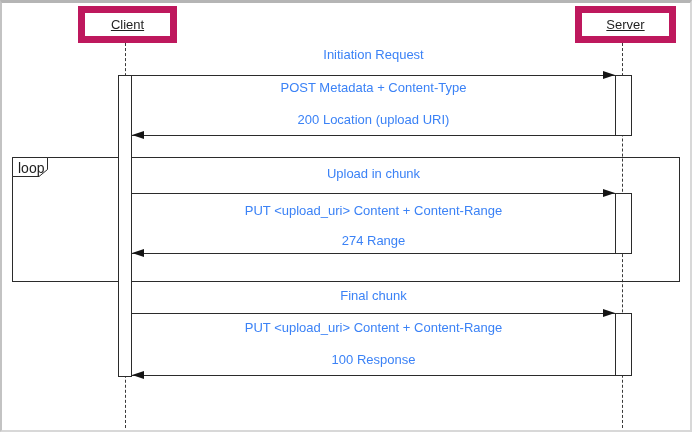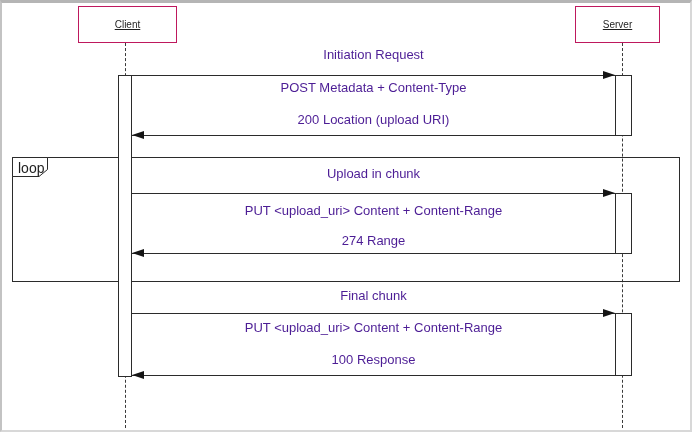--- a/index.html
+++ b/index.html
@@ -17,24 +17,24 @@
     position: absolute; inset: 0;
     border-top: 3px solid #b5b5b5;
     border-left: 2px solid #c3c3c3;
     border-right: 2px solid #d8d8d8;
     border-bottom: 2px solid #d8d8d8;
     pointer-events: none;
     z-index: 10;
   }
   .actor-box {
     position: absolute;
-    border: 1px solid #be185d;
+    border: 7px solid #be185d;
     background: #ffffff;
     display: flex; align-items: center; justify-content: center;
-    font-size: 10px;
+    font-size: 13px;
     z-index: 4;
   }
   .actor-box span { text-decoration: underline; }
   .lifeline {
     position: absolute;
     width: 0;
     border-left: 1px dashed #3a3a3a;
     z-index: 1;
   }
   .activation {
@@ -82,21 +82,21 @@
     border-right: 12px solid #151515;
     z-index: 5;
   }
   .msg-label {
     position: absolute;
     left: 132px;
     width: 483px;
     text-align: center;
     font-size: 13px;
     line-height: 15px;
-    color: #4c1d95;
+    color: #3b82f6;
     z-index: 5;
     white-space: nowrap;
   }
 </style>
 </head>
 <body>
 
 <div class="canvas">
   <div class="outer-border"></div>
 
@@ -106,21 +106,21 @@
   <div class="loop-frame" style="left:12px; top:157px; width:668px; height:125px;">
     <svg class="loop-pentagon" width="38" height="21" viewBox="0 0 38 21">
       <path d="M0.5,0.5 L35.5,0.5 L35.5,12.5 L27,19.5 L0.5,19.5 Z" fill="#ffffff" stroke="#2b2b2b" stroke-width="1"></path>
     </svg>
     <span class="loop-text">loop</span>
   </div>
 
   <div class="actor-box" style="left:78px; top:6px; width:99px; height:37px;">
     <span>Client</span>
   </div>
-  <div class="actor-box" style="left:575px; top:6px; width:85px; height:37px;">
+  <div class="actor-box" style="left:575px; top:6px; width:101px; height:37px;">
     <span>Server</span>
   </div>
 
   <div class="activation" style="left:118px; top:75px; width:14px; height:302px;"></div>
   <div class="activation" style="left:615px; top:75px; width:17px; height:61px;"></div>
   <div class="activation" style="left:615px; top:193px; width:17px; height:61px;"></div>
   <div class="activation" style="left:615px; top:313px; width:17px; height:63px;"></div>
 
   <div class="msg-label" style="top:47px;">Initiation Request</div>
 

